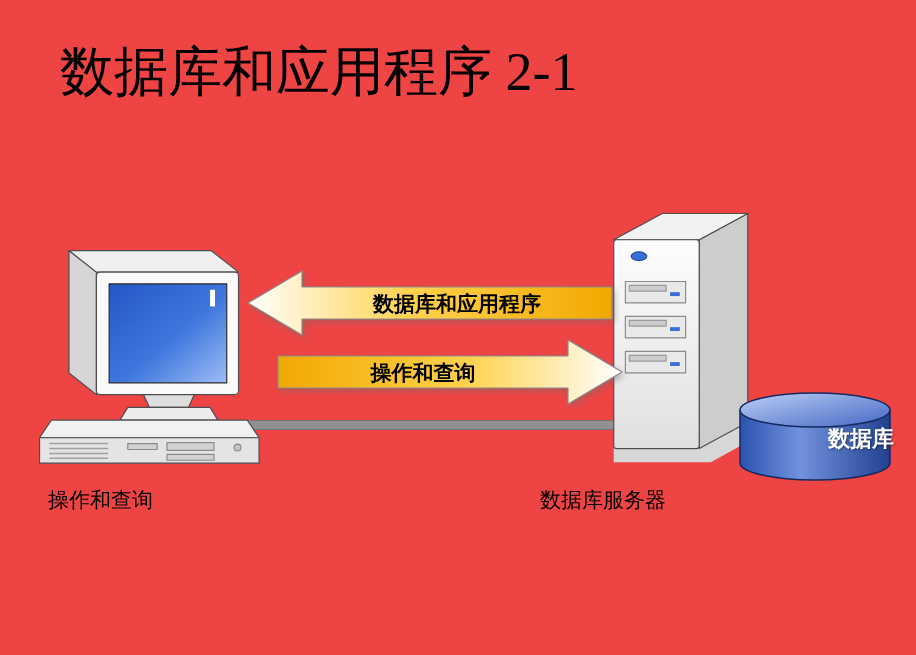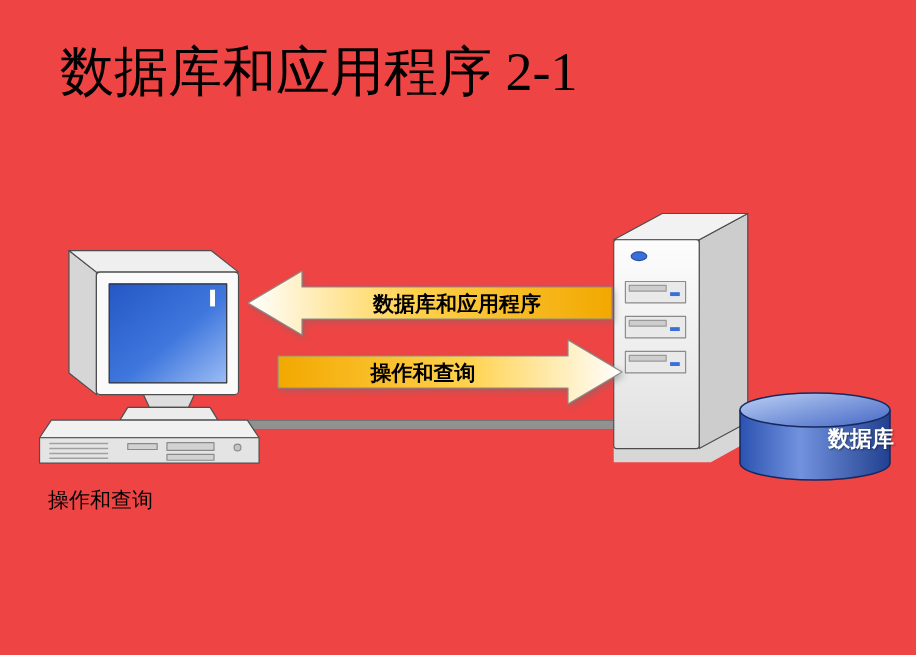--- a/index.html
+++ b/index.html
@@ -208,14 +208,15 @@
         <stop offset="0" stop-color="#bcd0f6"></stop>
         <stop offset="1" stop-color="#4467c4"></stop>
       </linearGradient>
     </defs>
     <path d="M4,20 L4,73 A75,17 0 0 0 154,73 L154,20" fill="url(#dbBody)" stroke="#16295e" stroke-width="1.5"></path>
     <ellipse cx="79" cy="20" rx="75" ry="17" fill="url(#dbTop)" stroke="#16295e" stroke-width="1.5"></ellipse>
   </svg>
   <div class="db-label">数据库</div>
 
   <div class="caption caption-client">操作和查询</div>
+  <div class="caption caption-server">数据库服务器</div>
 
 </div>
 
 </body></html>

